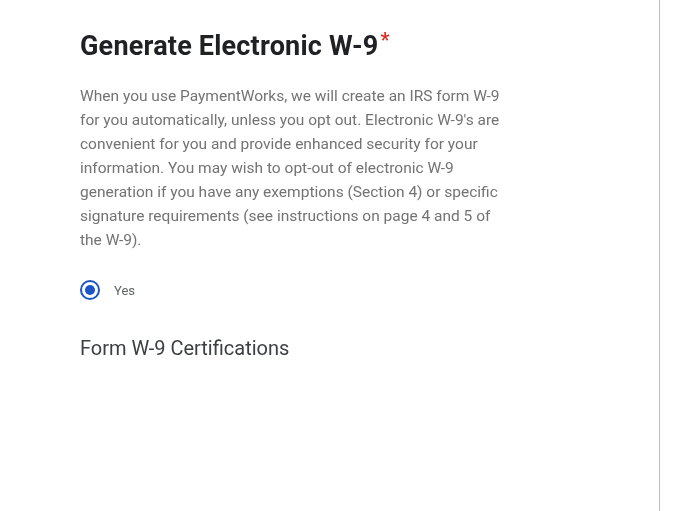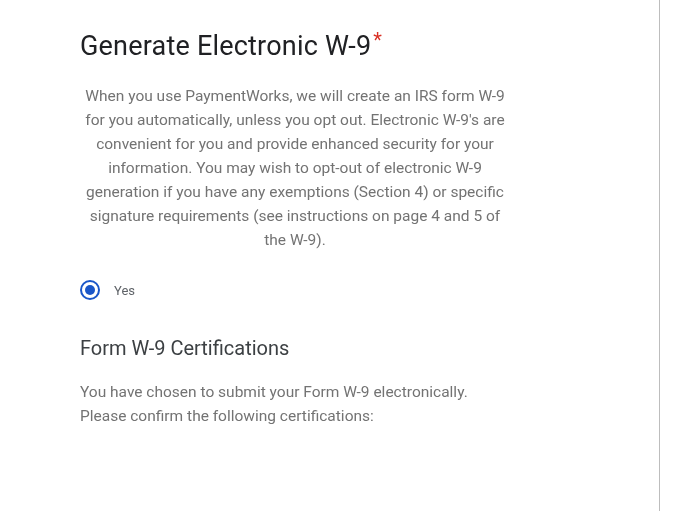--- a/index.html
+++ b/index.html
@@ -22,40 +22,39 @@
       bottom: 0;
       width: 1px;
       background: #bdbdbd;
     }
     .content {
       padding: 30px 80px 0 80px;
       max-width: 620px;
     }
     .heading {
       font-size: 27px;
-      font-weight: 400;
+      font-weight: 700;
       color: #202124;
       letter-spacing: 0.2px;
       margin-bottom: 22px;
     }
     .required-star {
       color: #d93025;
       font-size: 20px;
       vertical-align: top;
       position: relative;
       top: -2px;
       margin-left: 2px;
     }
     .description {
       font-size: 15.5px;
       line-height: 1.55;
       color: #737373;
       margin-bottom: 28px;
       max-width: 430px;
-      text-align: center;
     }
     .radio-group {
       margin-bottom: 36px;
     }
     .radio-row {
       display: flex;
       align-items: center;
       margin-bottom: 16px;
       cursor: pointer;
     }
@@ -113,15 +112,14 @@
         <span class="radio-inner"></span>
       </span>
       <span class="radio-label">Yes</span>
     </label>
 
 
   </div>
 
   <div class="subheading">Form W-9 Certifications</div>
 
-  <p class="subdescription">You have chosen to submit your Form W-9 electronically. Please confirm the following certifications:</p>
 
 </div>
 
 </body></html>

